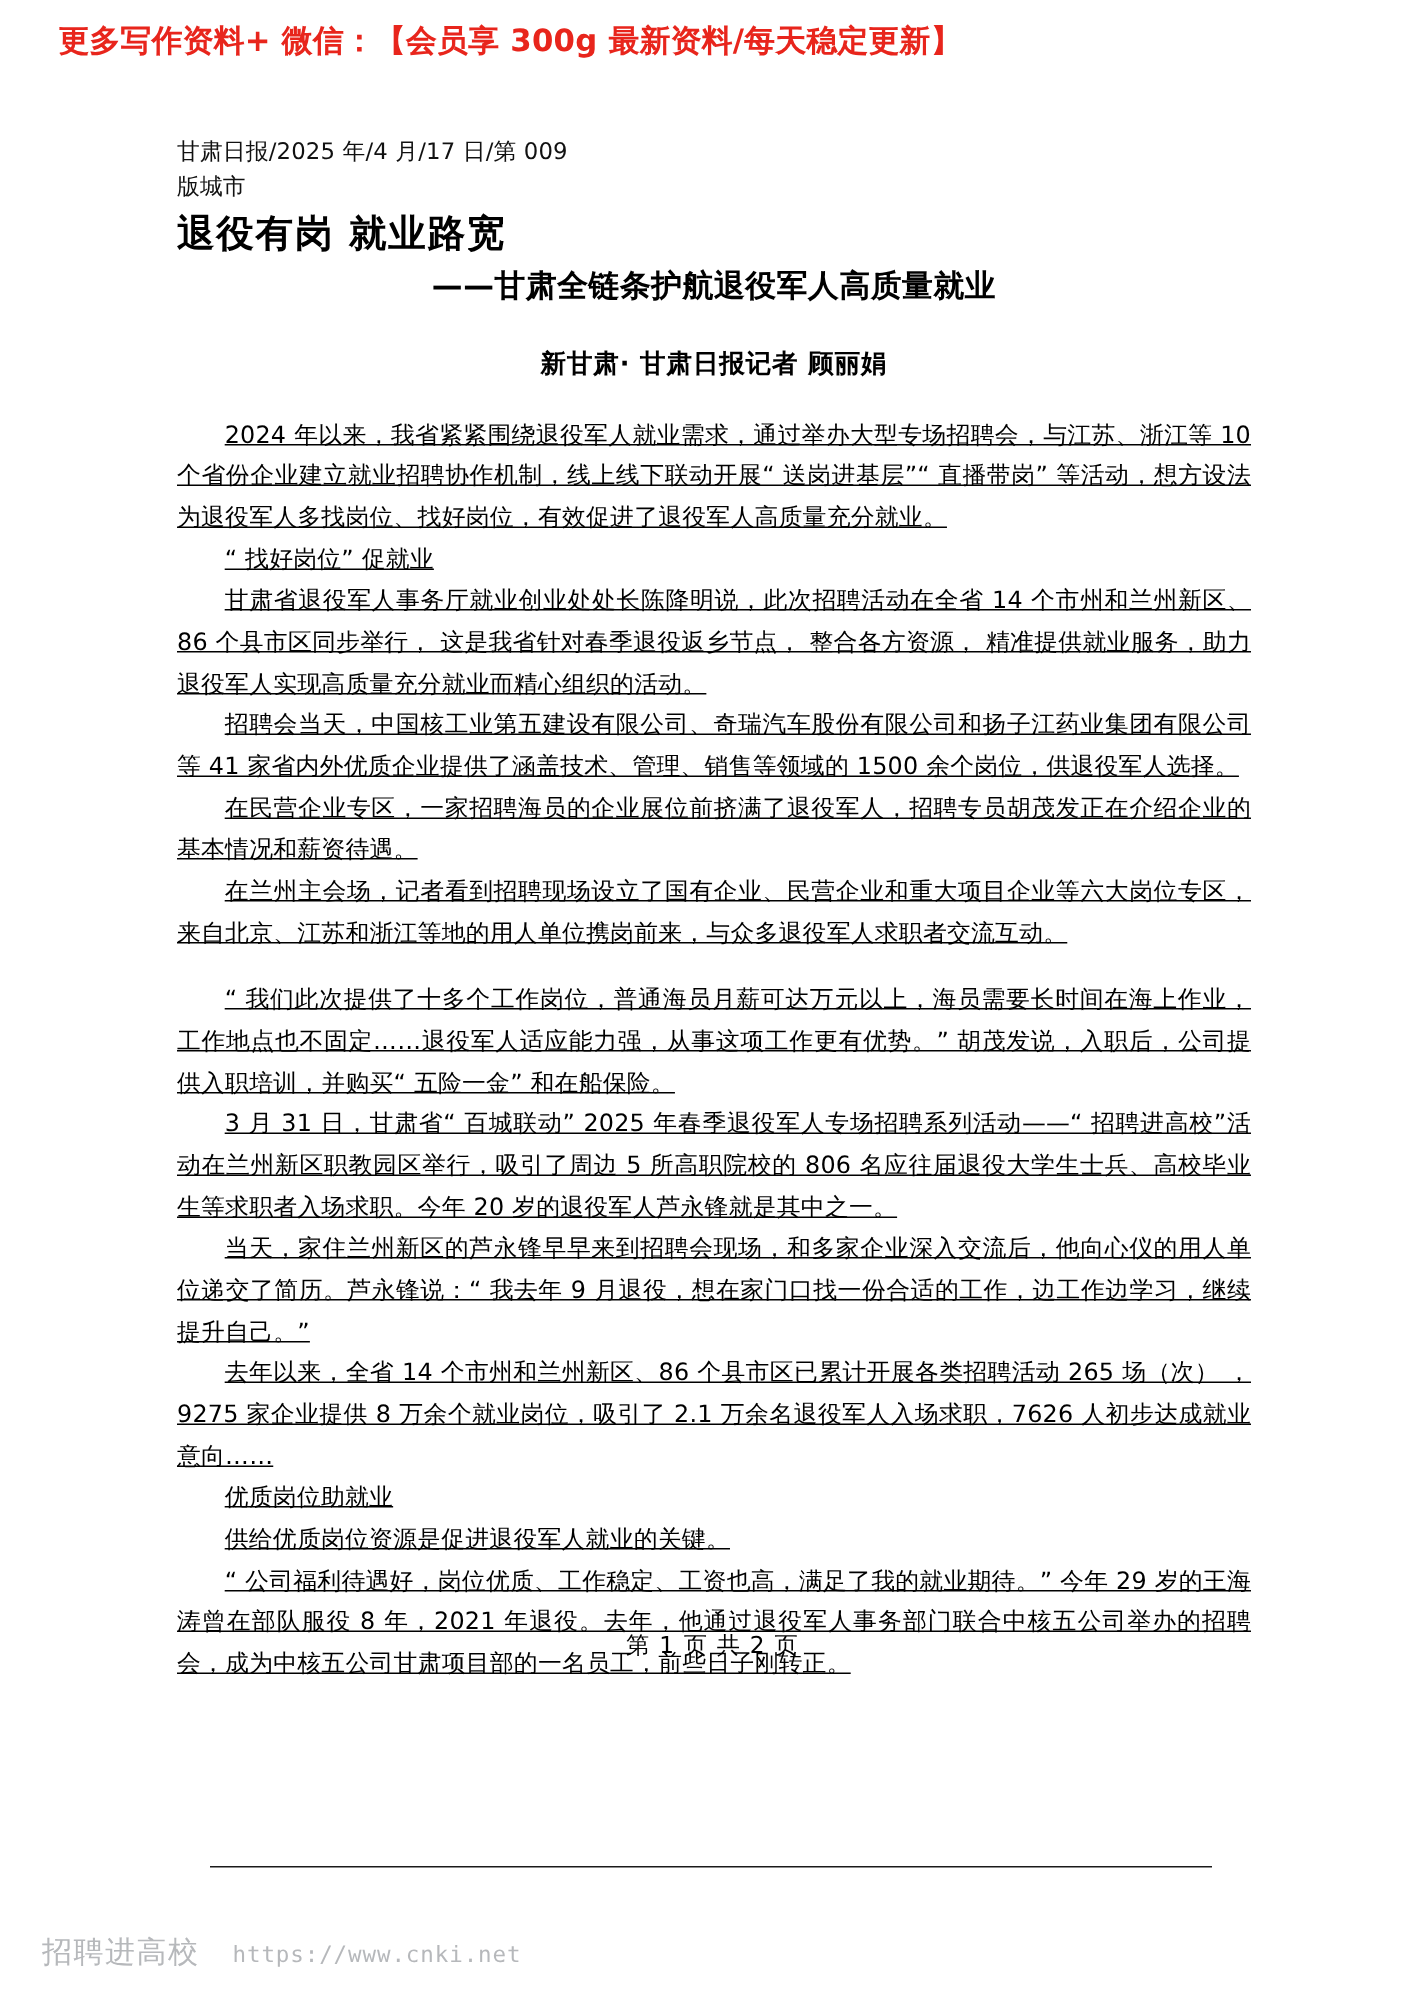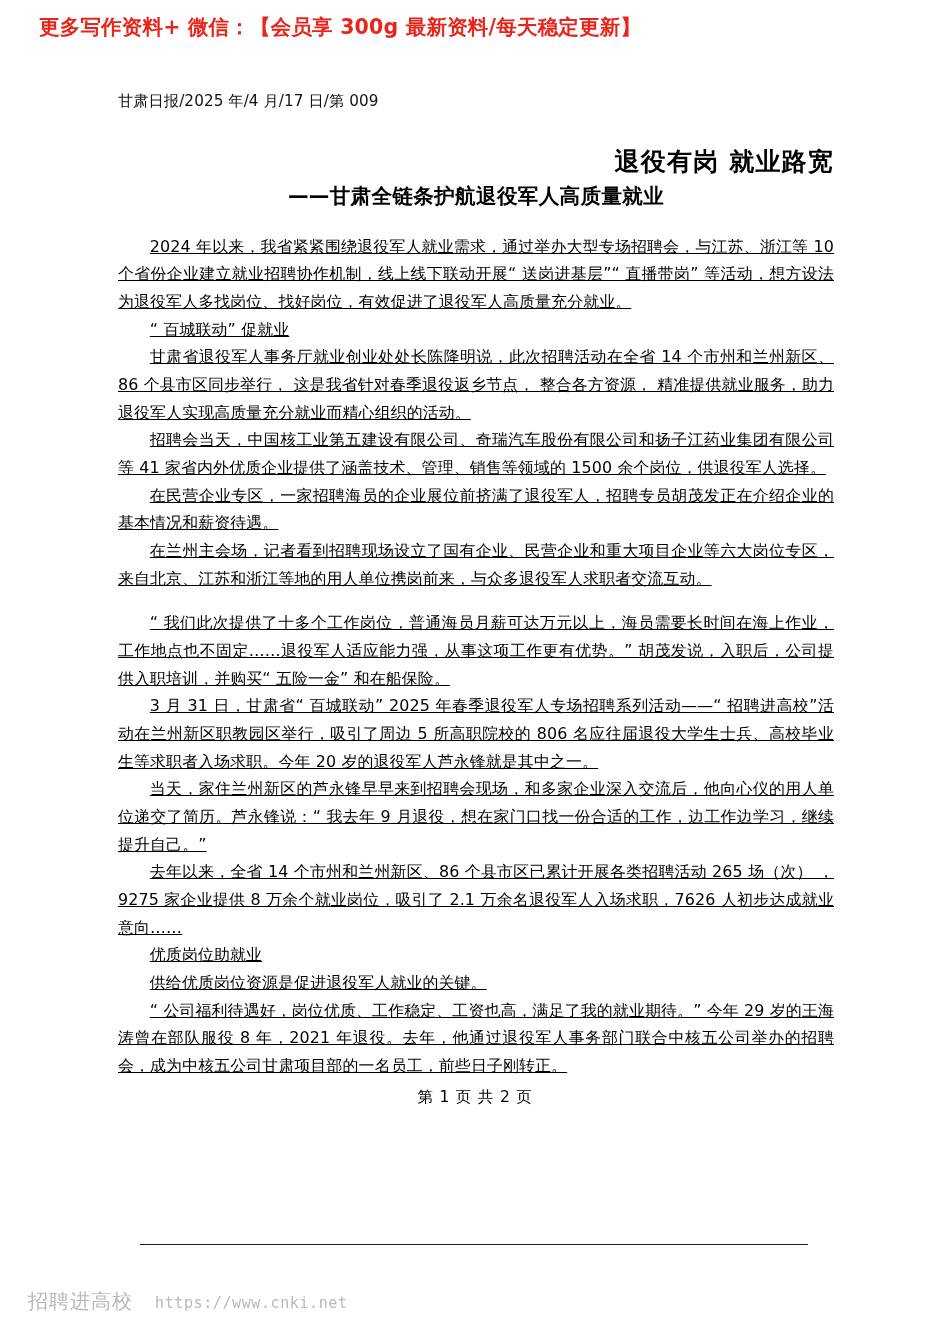--- a/index.html
+++ b/index.html
@@ -47,25 +47,25 @@
   }
 
   .source-line {
     font-size: 15.2px;
     line-height: 1.52;
     letter-spacing: 0.1px;
     color: #111;
   }
 
   .headline {
-    text-align: right;
+    text-align: left;
     font-size: 25px;
     font-weight: bold;
     letter-spacing: 1.2px;
-    margin-top: 32px;
+    margin-top: 3px;
     line-height: 1.35;
     color: #000;
   }
 
   .subheadline {
     text-align: center;
     font-size: 20.5px;
     font-weight: bold;
     letter-spacing: 0.4px;
     margin-top: 4px;
@@ -155,30 +155,32 @@
 <body>
 
 <div class="page">
 
   <div class="promo-banner">更多写作资料+ 微信：【会员享 300g 最新资料/每天稳定更新】</div>
 
   <div class="article">
 
     <div class="source-line">
       <div>甘肃日报/2025 年/4 月/17 日/第 009</div>
+      <div>版城市</div>
     </div>
 
     <div class="headline">退役有岗  就业路宽</div>
 
     <div class="subheadline">——甘肃全链条护航退役军人高质量就业</div>
 
+    <div class="byline">新甘肃· 甘肃日报记者  顾丽娟</div>
 
     <div class="body-block">
       <p class="para">2024 年以来，我省紧紧围绕退役军人就业需求，通过举办大型专场招聘会，与江苏、浙江等 10 个省份企业建立就业招聘协作机制，线上线下联动开展“ 送岗进基层”“ 直播带岗” 等活动，想方设法为退役军人多找岗位、找好岗位，有效促进了退役军人高质量充分就业。</p>
-      <p class="para subhead">“ 百城联动” 促就业</p>
+      <p class="para subhead">“ 找好岗位” 促就业</p>
       <p class="para">甘肃省退役军人事务厅就业创业处处长陈降明说，此次招聘活动在全省 14 个市州和兰州新区、 86 个县市区同步举行， 这是我省针对春季退役返乡节点， 整合各方资源， 精准提供就业服务，助力退役军人实现高质量充分就业而精心组织的活动。</p>
       <p class="para">招聘会当天，中国核工业第五建设有限公司、奇瑞汽车股份有限公司和扬子江药业集团有限公司等 41 家省内外优质企业提供了涵盖技术、管理、销售等领域的 1500 余个岗位，供退役军人选择。</p>
       <p class="para">在民营企业专区，一家招聘海员的企业展位前挤满了退役军人，招聘专员胡茂发正在介绍企业的基本情况和薪资待遇。</p>
       <p class="para">在兰州主会场，记者看到招聘现场设立了国有企业、民营企业和重大项目企业等六大岗位专区，来自北京、江苏和浙江等地的用人单位携岗前来，与众多退役军人求职者交流互动。</p>
       <p class="para gap-before">“ 我们此次提供了十多个工作岗位，普通海员月薪可达万元以上，海员需要长时间在海上作业，工作地点也不固定……退役军人适应能力强，从事这项工作更有优势。” 胡茂发说，入职后，公司提供入职培训，并购买“ 五险一金” 和在船保险。</p>
       <p class="para">3 月 31 日，甘肃省“ 百城联动” 2025 年春季退役军人专场招聘系列活动——“ 招聘进高校”活动在兰州新区职教园区举行，吸引了周边 5 所高职院校的 806 名应往届退役大学生士兵、高校毕业生等求职者入场求职。今年 20 岁的退役军人芦永锋就是其中之一。</p>
       <p class="para">当天，家住兰州新区的芦永锋早早来到招聘会现场，和多家企业深入交流后，他向心仪的用人单位递交了简历。芦永锋说：“ 我去年 9 月退役，想在家门口找一份合适的工作，边工作边学习，继续提升自己。”</p>
       <p class="para">去年以来，全省 14 个市州和兰州新区、86 个县市区已累计开展各类招聘活动 265 场（次） ，9275 家企业提供 8 万余个就业岗位，吸引了 2.1 万余名退役军人入场求职，7626 人初步达成就业意向……</p>
       <p class="para subhead">优质岗位助就业</p>
       <p class="para subhead">供给优质岗位资源是促进退役军人就业的关键。</p>

